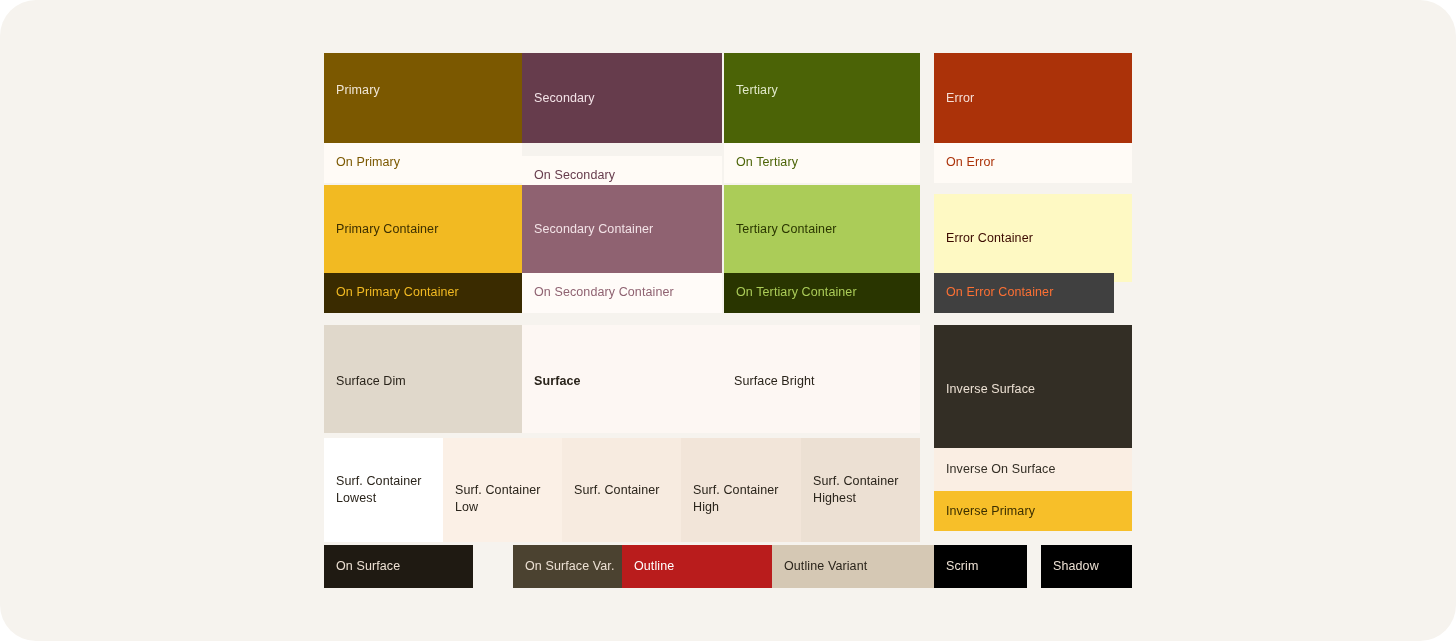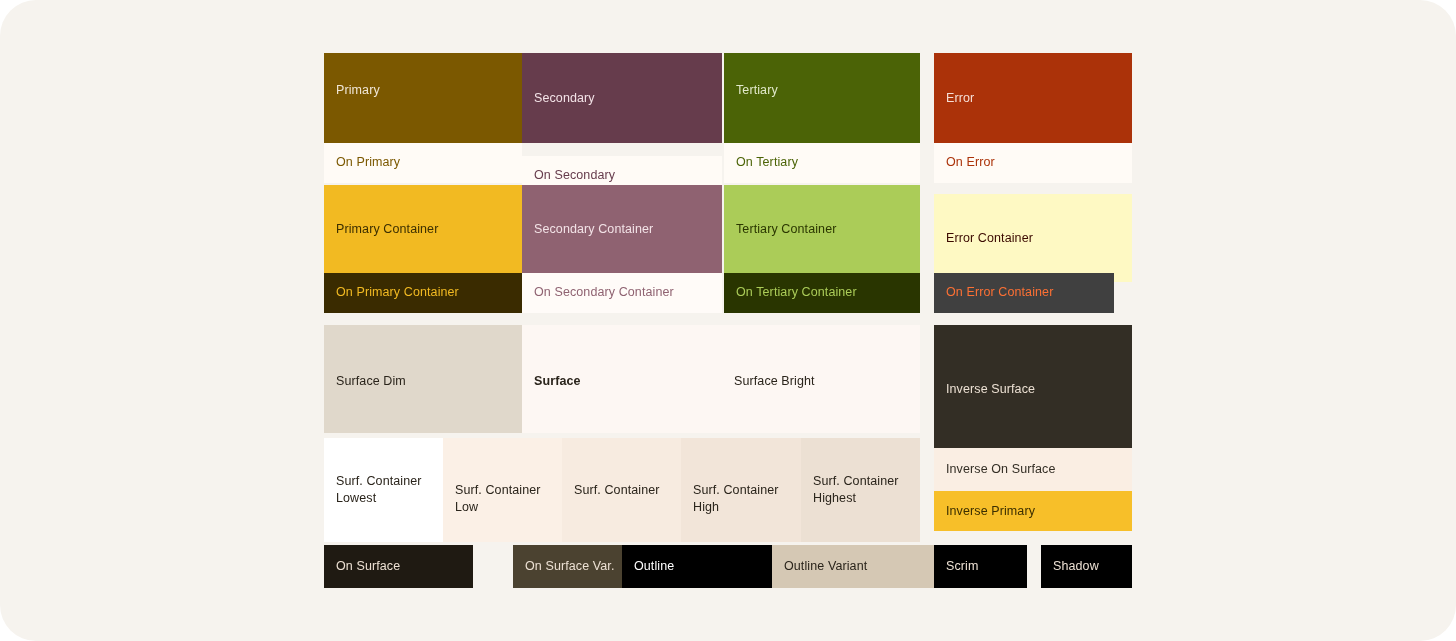--- a/index.html
+++ b/index.html
@@ -117,21 +117,21 @@
     <span class="lbl" style="top:35px;">Surf. Container
 Highest</span>
   </div>
 
   <div class="sw" style="left: 324px; top: 545px; width: 149px; height: 43px; background-color: rgb(31, 26, 18); color: rgb(236, 224, 211);">
     <span class="lbl" style="top:13px;">On Surface</span>
   </div>
   <div class="sw" style="left: 473px; top: 545px; width: 179px; height: 43px; background-color: rgb(75, 66, 48); color: rgb(236, 224, 211); margin-left: 40px;">
     <span class="lbl" style="top:13px;">On Surface Var.</span>
   </div>
-  <div class="sw" style="left: 622px; top: 545px; width: 150px; height: 43px; background-color: #000000; color: rgb(255, 255, 255);">
+  <div class="sw" style="left: 622px; top: 545px; width: 150px; height: 43px; background-color: #b91c1c; color: rgb(255, 255, 255);">
     <span class="lbl" style="top:13px;">Outline</span>
   </div>
   <div class="sw" style="left: 772px; top: 545px; width: 172px; height: 43px; background-color: rgb(213, 200, 180); color: rgb(42, 36, 27);">
     <span class="lbl" style="top:13px;">Outline Variant</span>
   </div>
 
   <div class="sw" style="left: 934px; top: 325px; width: 198px; height: 123px; background-color: rgb(51, 46, 37); color: rgb(236, 224, 211);">
     <span class="lbl" style="top:56px;">Inverse Surface</span>
   </div>
   <div class="sw" style="left: 934px; top: 448px; width: 198px; height: 43px; background-color: rgb(250, 238, 227); color: rgb(51, 46, 37);">

